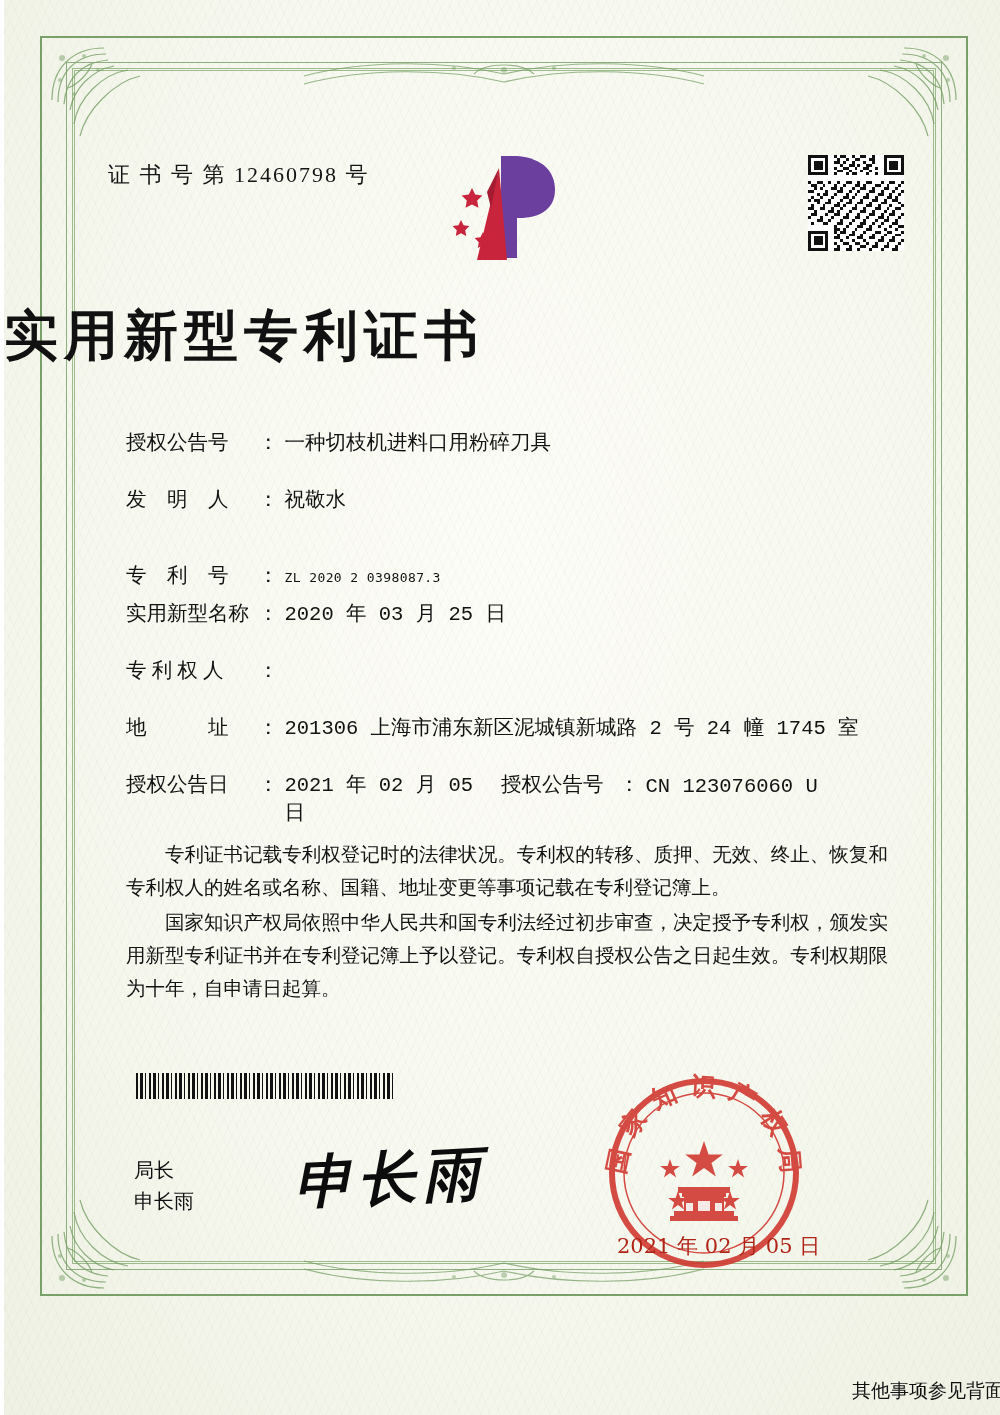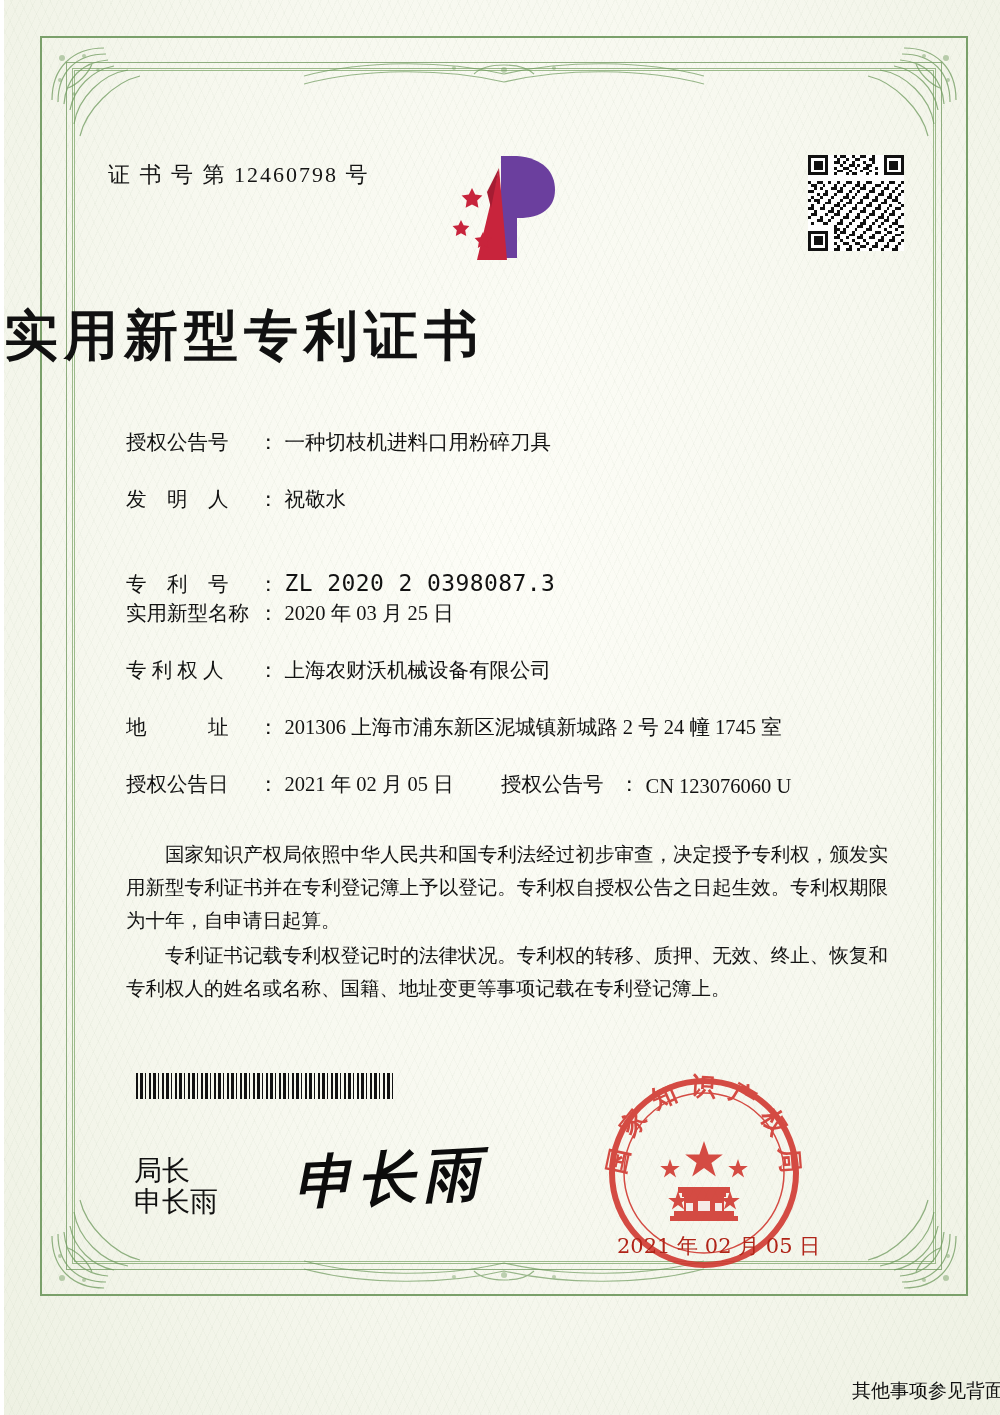--- a/index.html
+++ b/index.html
@@ -127,25 +127,25 @@
   .f-label {
     width: 132px;
     flex: none;
     display: flex;
     justify-content: space-between;
     letter-spacing: 0px;
   }
   .f-colon { margin: 0 6px 0 0; }
   .f-value {
     flex: 1;
-    font-family: Liberation Serif, serif;
+    font-family: Liberation Mono, monospace;
   }
   .f-value.mono {
     font-family: "DejaVu Sans Mono", "Liberation Mono", monospace;
-    font-size: 23px;
+    font-size: 13px;
     letter-spacing: 0.4px;
     margin-top: 28px;
   }
   .row-split { display: flex; align-items: baseline; }
   .split-left { width: 375px; display: flex; align-items: flex-start; }
   .split-right { display: flex; align-items: flex-end; }
   .split-right .f-label { width: 118px; }
 
   
   .body-text {
@@ -168,21 +168,21 @@
       repeating-linear-gradient(90deg,
         #111 0px, #111 2px, transparent 2px, transparent 4px,
         #111 4px, #111 7px, transparent 7px, transparent 9px,
         #111 9px, #111 10px, transparent 10px, transparent 13px);
   }
 
   
   .sig-label {
     position: absolute;
     left: 130px; top: 1155px;
-    font-size: 28px;
+    font-size: 20px;
     line-height: 31px;
     color: #111;
   }
   .sig-script {
     position: absolute;
     left: 290px; top: 1140px;
     font-size: 58px;
     font-family: "DejaVu Serif", "Liberation Serif", serif;
     font-style: italic;
     font-weight: bold;
@@ -615,21 +615,20 @@
 
     <div class="field-row">
       <span class="f-label">实用新型名称</span>
       <span class="f-colon">：</span>
       <span class="f-value">2020 年 03 月 25 日</span>
     </div>
 
     <div class="field-row">
       <span class="f-label">专 利 权 人</span>
       <span class="f-colon">：</span>
-      <span class="f-value">上海农财沃机械设备有限公司</span>
     </div>
 
     <div class="field-row">
       <span class="f-label">地　　　址</span>
       <span class="f-colon">：</span>
       <span class="f-value">201306 上海市浦东新区泥城镇新城路 2 号 24 幢 1745 室</span>
     </div>
 
     <div class="field-row row-split">
       <span class="split-left">
@@ -640,22 +639,22 @@
       <span class="split-right">
         <span class="f-label">授权公告号</span>
         <span class="f-colon">：</span>
         <span class="f-value">CN 123076060 U</span>
       </span>
     </div>
 
   </div>
 
   <div class="body-text">
+    <p>专利证书记载专利权登记时的法律状况。专利权的转移、质押、无效、终止、恢复和专利权人的姓名或名称、国籍、地址变更等事项记载在专利登记簿上。</p>
     <p>国家知识产权局依照中华人民共和国专利法经过初步审查，决定授予专利权，颁发实用新型专利证书并在专利登记簿上予以登记。专利权自授权公告之日起生效。专利权期限为十年，自申请日起算。</p>
-    <p>专利证书记载专利权登记时的法律状况。专利权的转移、质押、无效、终止、恢复和专利权人的姓名或名称、国籍、地址变更等事项记载在专利登记簿上。</p>
   </div>
 
   <div class="barcode"></div>
 
   <div class="sig-label">
     <div>局长</div>
     <div>申长雨</div>
   </div>
   <div class="sig-script">申长雨</div>
 

